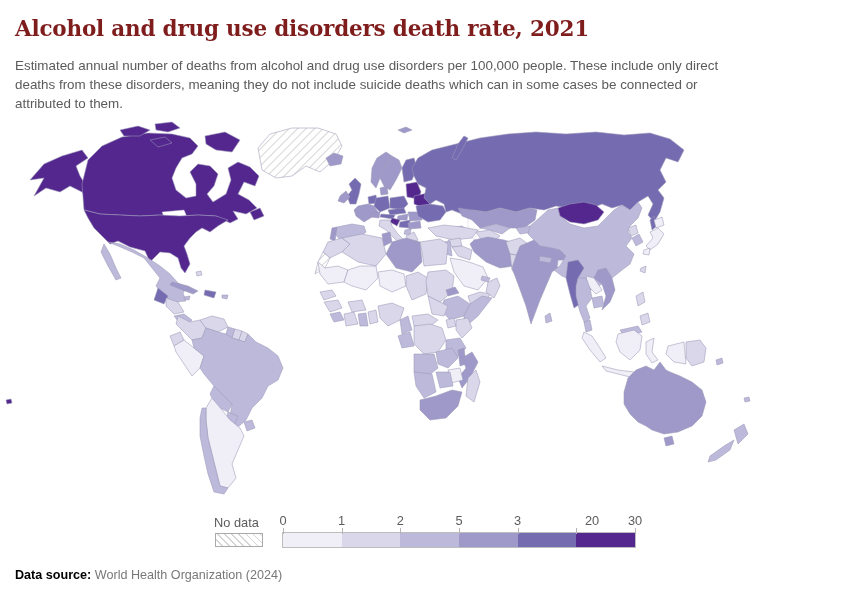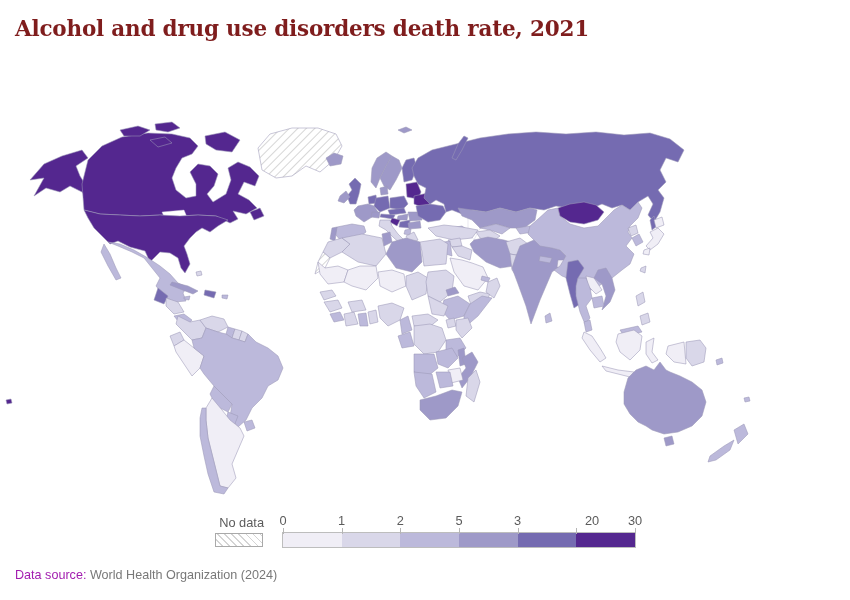--- a/index.html
+++ b/index.html
@@ -13,41 +13,42 @@
             font-size:13.4px;line-height:1.42;color:#5b5b5b;}
   #logo{position:absolute;right:5px;top:12px;width:63px;height:41px;
         display:flex;flex-direction:column;align-items:center;justify-content:center;
         color:#fff;font-size:11px;font-weight:700;line-height:1.25;text-align:center;}
   
   #map{position:absolute;left:0;top:120px;}
   #map path{stroke:#9c98b8;stroke-width:0.55;stroke-linejoin:round;}
   #map path.water{stroke:#c5c2d6;stroke-width:0.4;}
   
   #legend{position:absolute;left:0;top:512px;width:850px;height:42px;font-size:12.8px;color:#5b5b5b;}
-  #nodata-label{position:absolute;left:214px;top:3px;width:50px;text-align:right;}
+  #nodata-label{position:absolute;left:214px;top:3px;width:50px;text-align:left;}
   #nodata-swatch{position:absolute;left:215px;top:21px;width:48px;height:14px;
                  border:1px solid #a9a9a9;box-sizing:border-box;
                  background:repeating-linear-gradient(45deg,#ffffff 0 4px,#d4d4d4 4px 5px);}
   #legend-bar{position:absolute;left:283px;top:21px;width:352px;height:14px;display:flex;
               outline:1px solid #bdbdbd;}
   .legseg{flex:1 1 0;height:100%;}
   #legend-ticklabels{position:absolute;left:283px;top:1px;width:352px;height:16px;}
   .ticklabel{position:absolute;transform:translateX(-50%);top:0;}
   .tickmark{position:absolute;top:15px;width:1px;height:6px;background:#b5b5b5;}
   
   #footer{position:absolute;left:15px;right:15px;top:568px;display:flex;
           justify-content:space-between;font-size:12.6px;color:#787878;}
-  #src-label{font-weight:400;color:#a21caf;}
+  #src-label{font-weight:700;color:#000000;}
 </style>
 </head>
 <body>
 
 <div id="frame">
 
   <div id="title">Alcohol and drug use disorders death rate, 2021</div>
+  <div id="subtitle">Estimated annual number of deaths from alcohol and drug use disorders per 100,000 people. These include only direct deaths from these disorders, meaning they do not include suicide deaths which can in some cases be connected or attributed to them.</div>
 
 
   <svg id="map" width="850" height="395" viewBox="0 0 850 395">
     <defs>
       <pattern id="hatchPat" patternUnits="userSpaceOnUse" width="6" height="6" patternTransform="rotate(45)">
         <rect width="6" height="6" fill="#ffffff"></rect>
         <line x1="0" y1="0" x2="0" y2="6" stroke="#cccccc" stroke-width="1.6"></line>
       </pattern>
     </defs>
 

